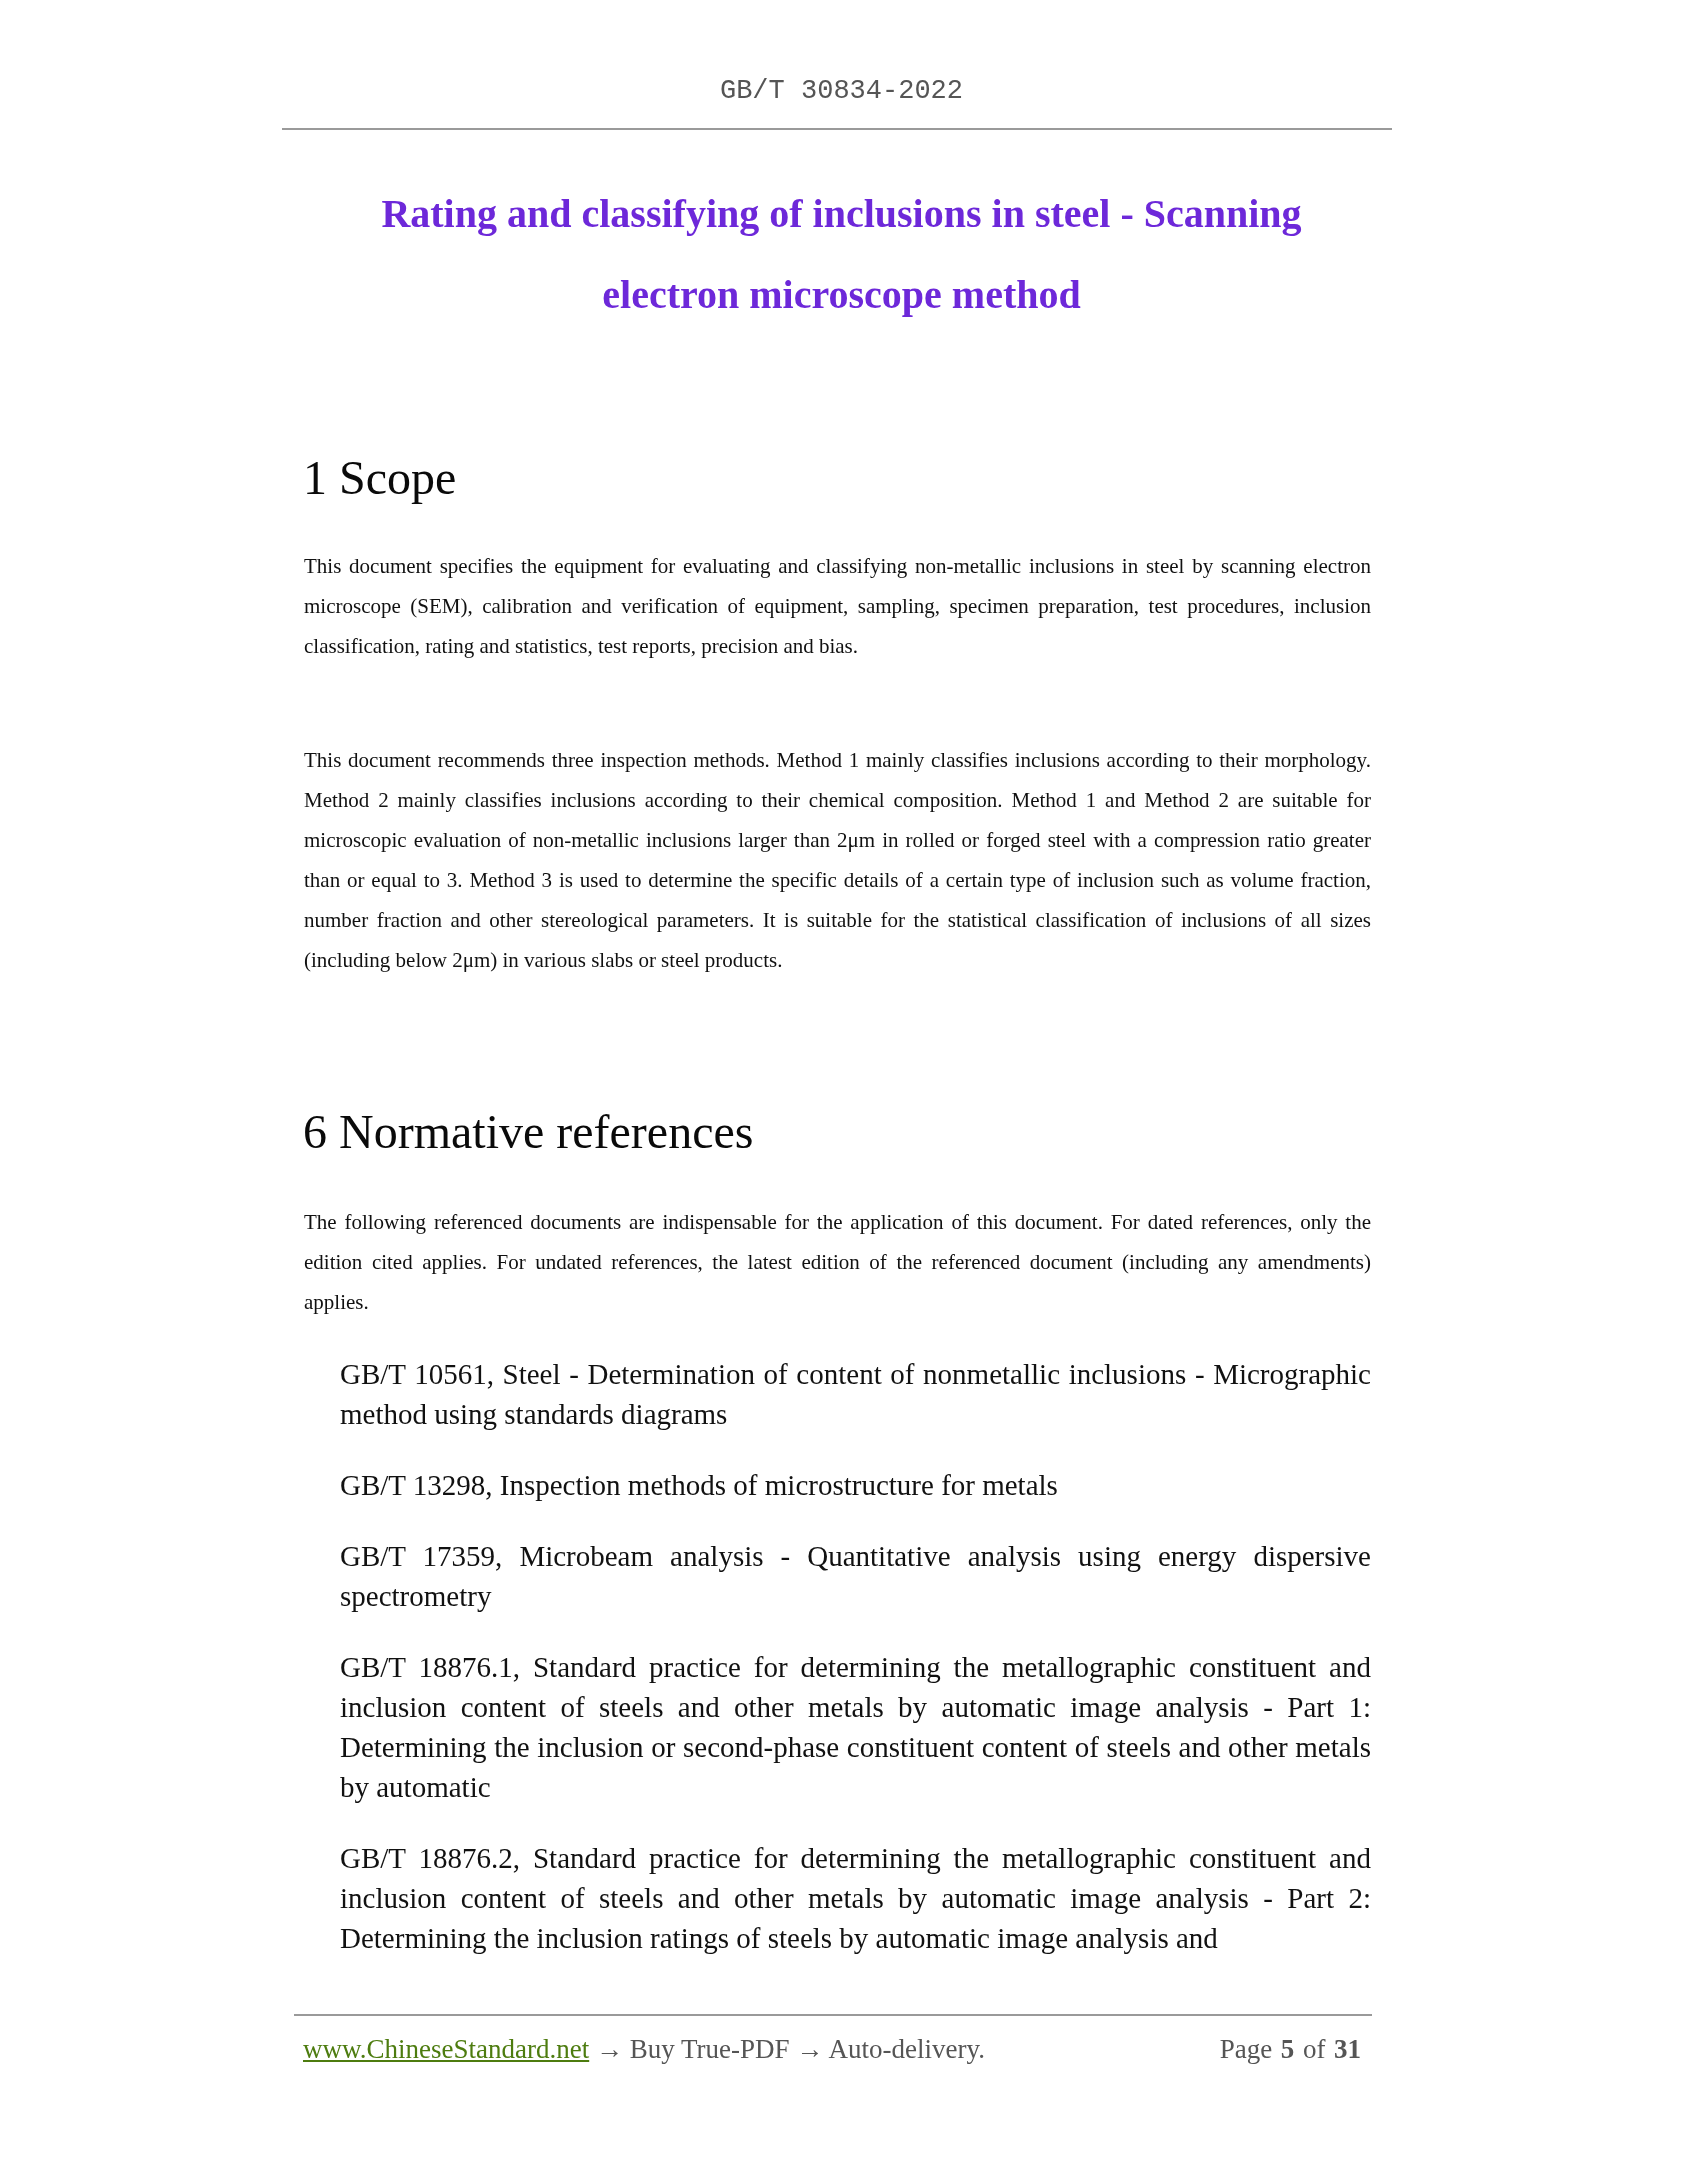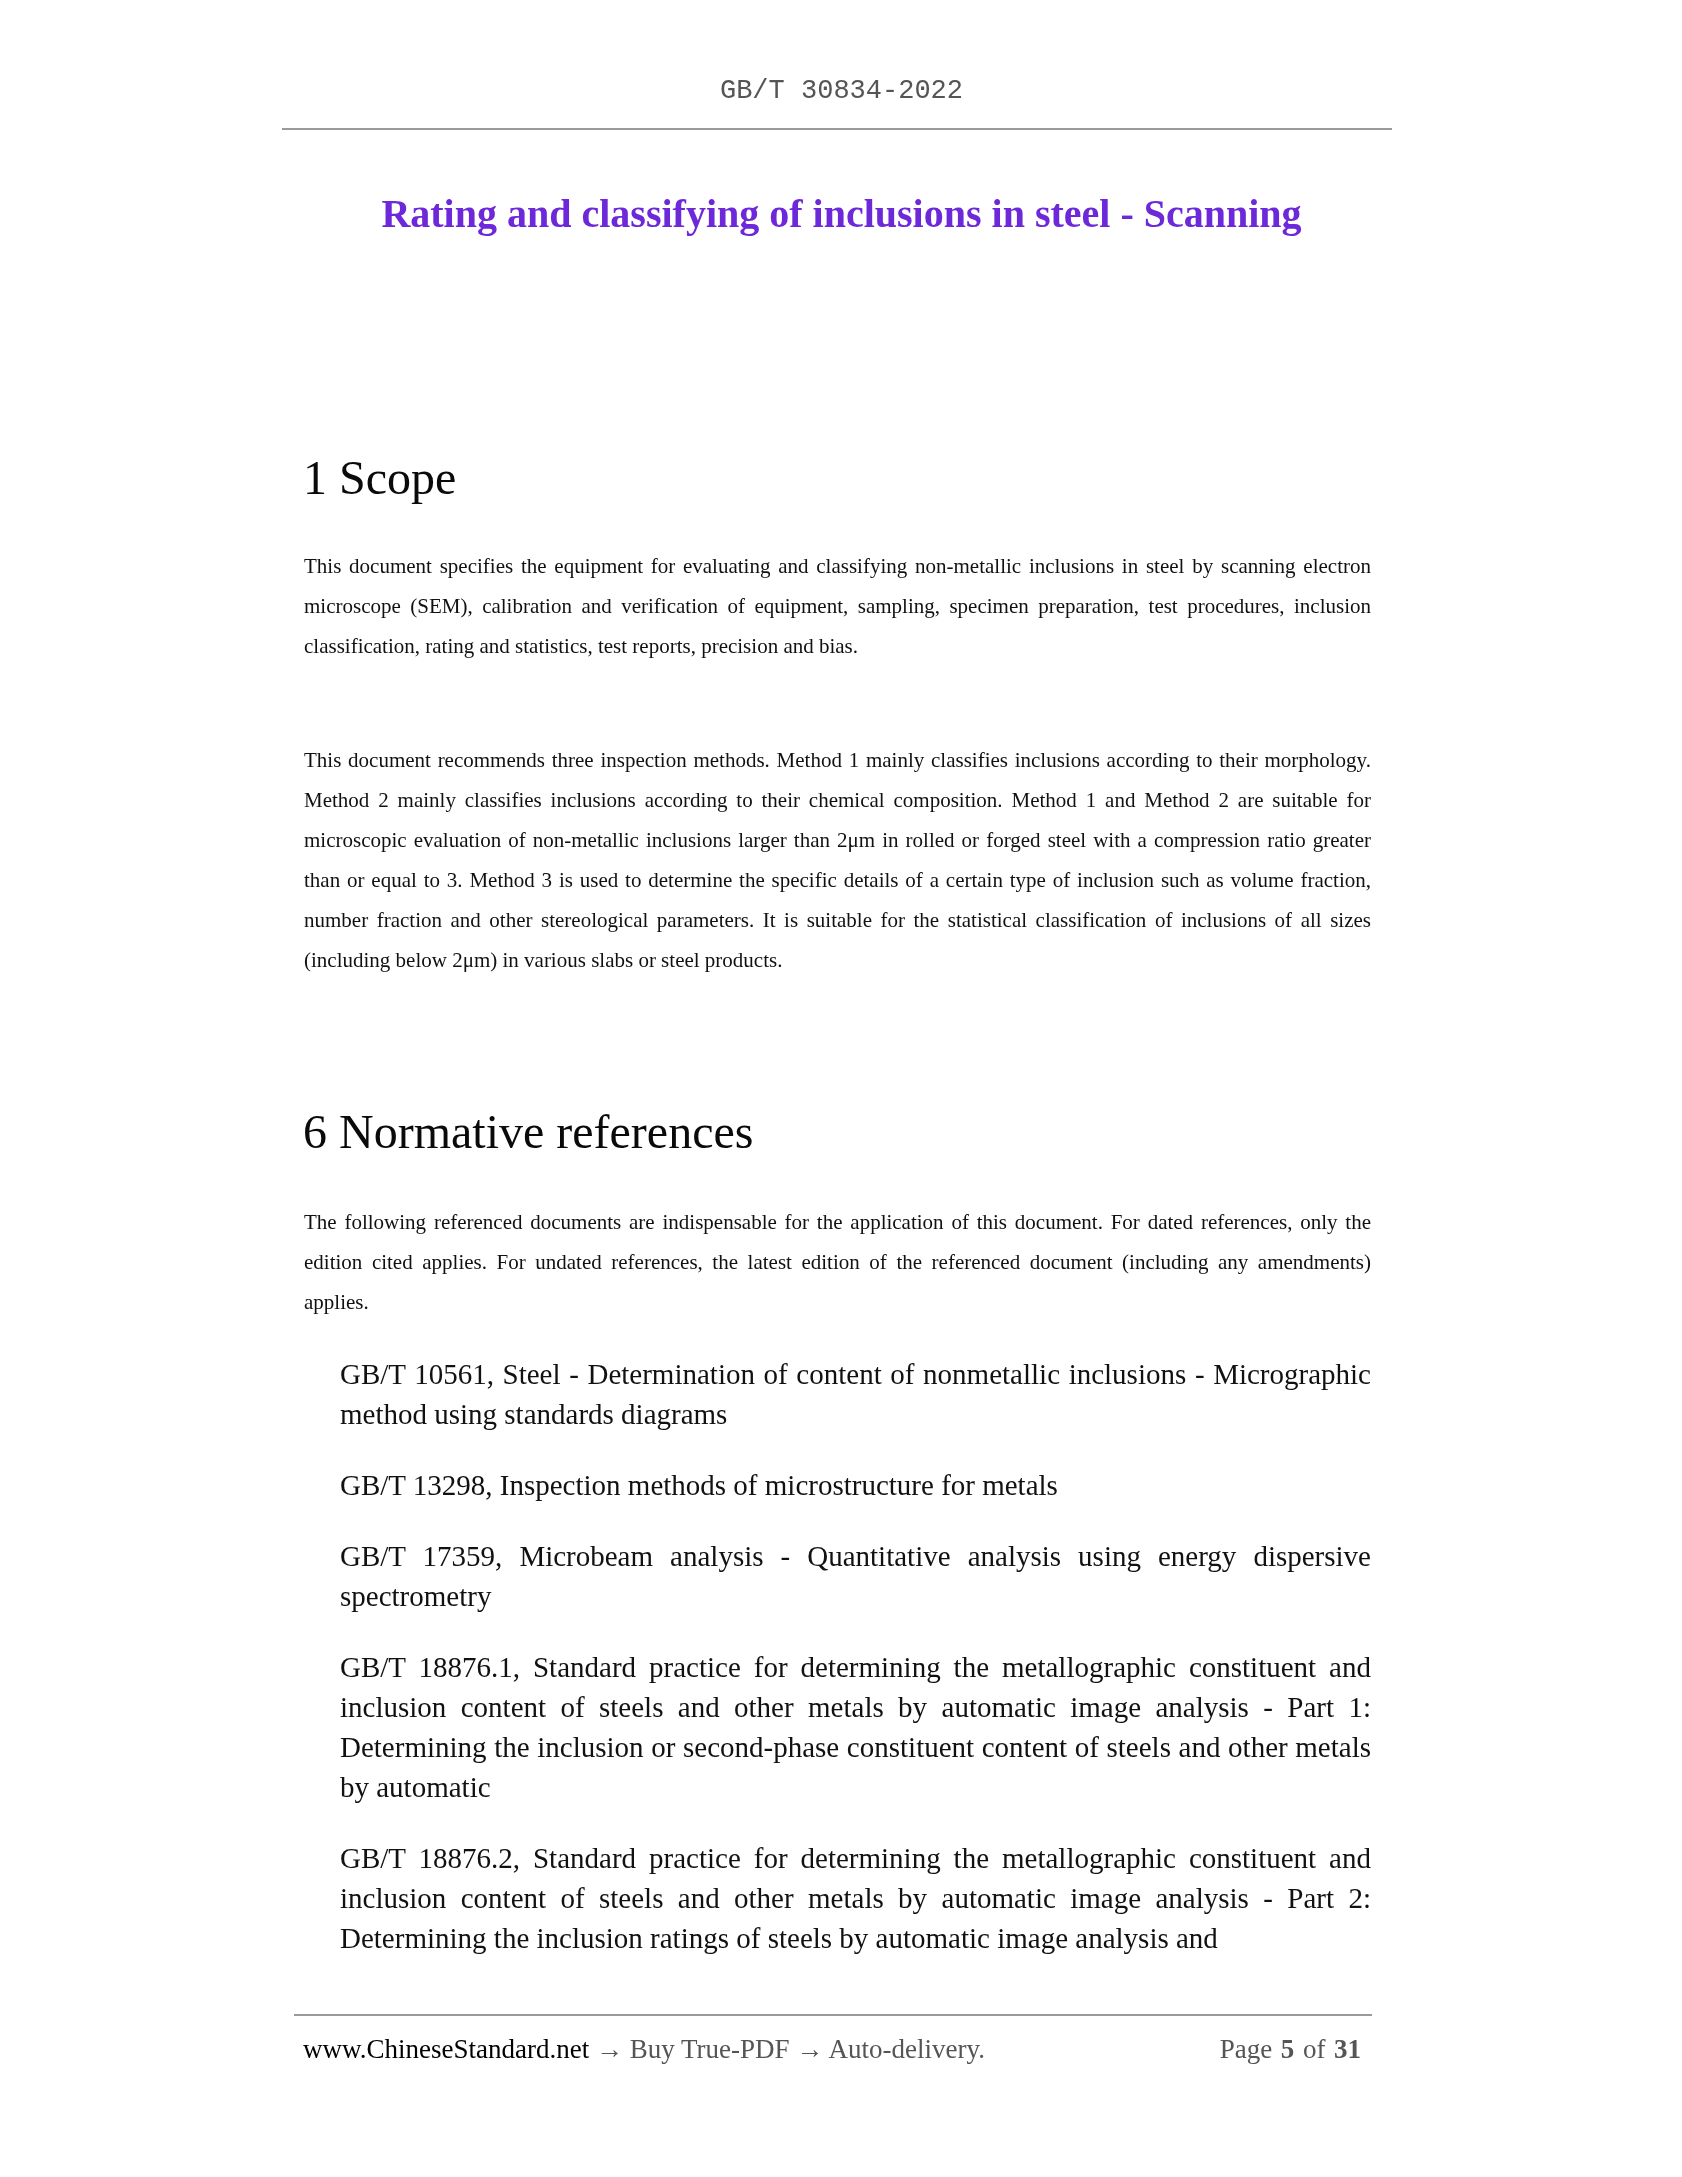--- a/index.html
+++ b/index.html
@@ -25,35 +25,36 @@
   #p3 { top: 1202px; }
 
   .refs { position: absolute; left: 340px; width: 1031px; top: 1354px; font-size: 29px; line-height: 40px; }
   .ref { text-align: justify; text-align-last: left; margin-bottom: 31px; }
   .ref .code { font-style: normal; }
   .ref .rtitle { }
 
   .ftr-rule { position: absolute; left: 294px; width: 1078px; top: 2014px; height: 1.7px; background: #9a9a9a; }
   .ftr { position: absolute; top: 2034px; font-size: 27px; color: #555; }
   .ftr-left { left: 303px; }
-  .ftr-left a { color: #000000; }
+  .ftr-left a { color: #4d7c0f; text-decoration: underline; }
   .ftr-right { right: 322px; }
   .ftr-right b { font-weight: bold; }
   .sp { display: inline-block; width: 8.6px; }
 </style>
 </head>
 <body>
 
 <div class="page">
 
   <div class="hdr-text">GB/T 30834-2022</div>
   <div class="hdr-rule"></div>
 
   <div class="title">
     <div>Rating and classifying of inclusions in steel - Scanning</div>
+    <div>electron microscope method</div>
   </div>
 
   <div class="h1" id="h-scope">1 Scope</div>
   <p class="para" id="p1" style="margin:0">This document specifies the equipment for evaluating and classifying non-metallic inclusions in steel by scanning electron microscope (SEM), calibration and verification of equipment, sampling, specimen preparation, test procedures, inclusion classification, rating and statistics, test reports, precision and bias.</p>
   <p class="para" id="p2" style="margin:0">This document recommends three inspection methods. Method 1 mainly classifies inclusions according to their morphology. Method 2 mainly classifies inclusions according to their chemical composition. Method 1 and Method 2 are suitable for microscopic evaluation of non-metallic inclusions larger than 2μm in rolled or forged steel with a compression ratio greater than or equal to 3. Method 3 is used to determine the specific details of a certain type of inclusion such as volume fraction, number fraction and other stereological parameters. It is suitable for the statistical classification of inclusions of all sizes (including below 2μm) in various slabs or steel products.</p>
 
   <div class="h1" id="h-norm">6 Normative references</div>
   <p class="para" id="p3" style="margin:0">The following referenced documents are indispensable for the application of this document. For dated references, only the edition cited applies. For undated references, the latest edition of the referenced document (including any amendments) applies.</p>
 
   <div class="refs">

